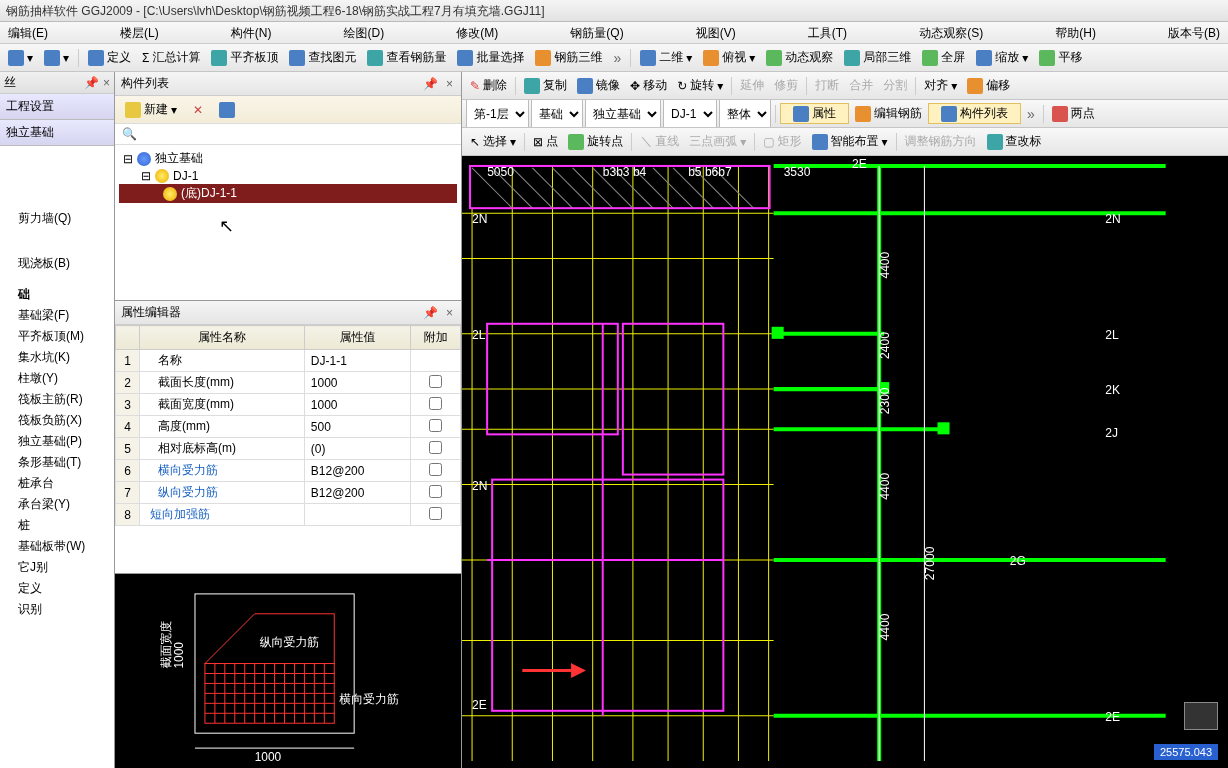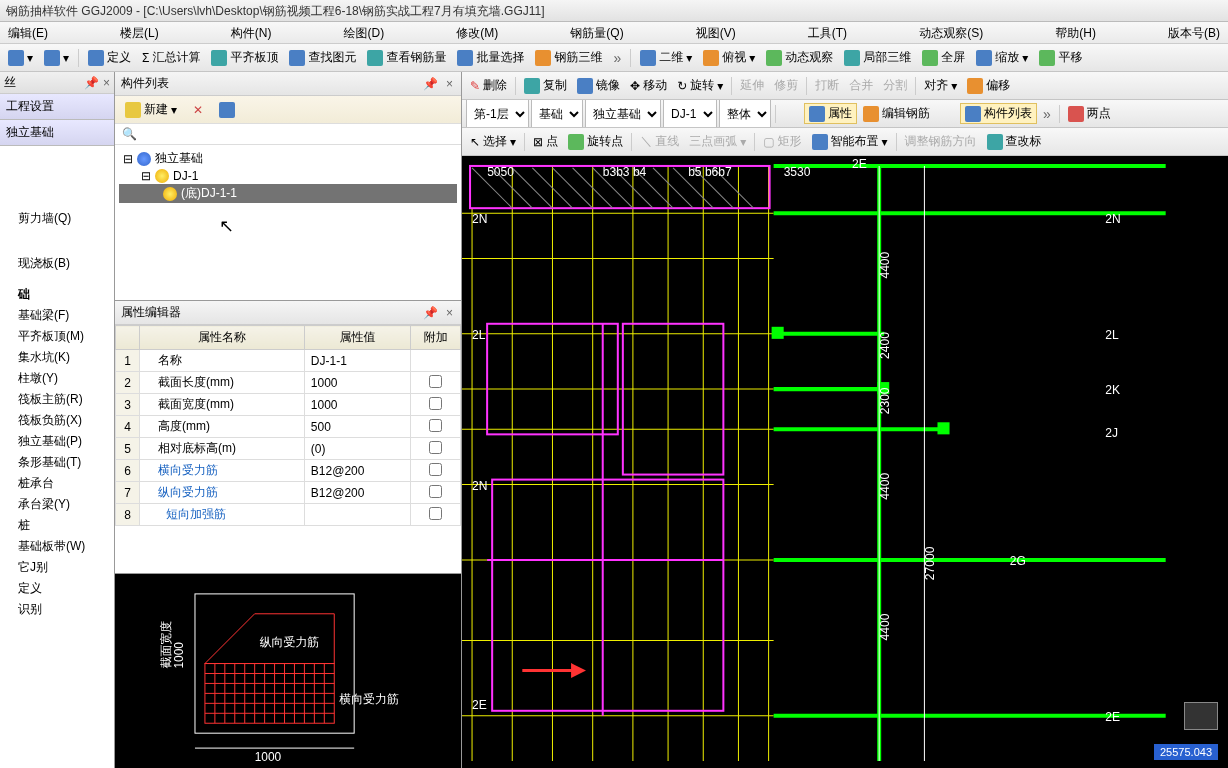--- a/index.html
+++ b/index.html
@@ -29,21 +29,21 @@
 
 .mid-col { width: 347px; display: flex; flex-direction: column; border-right: 1px solid #999; background: #fff; }
 .panel-head { background: linear-gradient(#f5f5f5,#e5e5e5); padding: 3px 6px; border-bottom: 1px solid #ccc; display:flex; justify-content:space-between; align-items:center; }
 .panel-head .ctr { color:#666; letter-spacing:2px; }
 .panel-tool { background: linear-gradient(#faf5e8,#f2ecd8); padding: 3px 6px; border-bottom: 1px solid #ddd; display:flex; gap:8px; align-items:center; }
 .search-row { display:flex; padding:3px; border-bottom:1px solid #ddd; }
 .search-row input { flex:1; border:1px solid #ccc; padding:3px 6px; color:#999; }
 .search-btn { width:24px; display:flex; align-items:center; justify-content:center; color:#5a9; }
 .tree-panel { flex: none; height: 155px; padding: 4px; overflow:hidden; }
 .tree-row { padding: 1px 4px; display:flex; align-items:center; gap:4px; }
-.tree-row.sel { background: #737373; color:#fff; }
+.tree-row.sel { background: #7f1d1d; color:#fff; }
 .tree-ic { width:14px; height:14px; border-radius:50%; }
 .tic-blue { background: radial-gradient(#69f,#36c); }
 .tic-yel { background: radial-gradient(#fe6,#ea0); }
 
 .prop-panel { flex:1; display:flex; flex-direction:column; border-top:1px solid #999; }
 .prop-table { flex:1; overflow:auto; }
 .prop-table table { width:100%; border-collapse:collapse; }
 .prop-table th { background: linear-gradient(#f5f3e8,#ece8d4); border:1px solid #ccc; padding:3px; font-weight:normal; }
 .prop-table td { border:1px solid #ddd; padding:2px 6px; }
 .prop-table td.rownum { background:#f5f3e8; text-align:center; width:24px; }
@@ -55,21 +55,21 @@
 .preview-panel svg { width:100%; height:100%; }
 
 .right-col { flex:1; display:flex; flex-direction:column; background:#000; position:relative; }
 .rt-tool { background: linear-gradient(#f8f8f8,#e6e6e6); height:28px; display:flex; align-items:center; border-bottom:1px solid #c5c5c5; padding:0 4px; gap:2px; white-space:nowrap; overflow:hidden; }
 .rt-select { border:1px solid #bbb; padding:15px 3px; background:#fff; }
 .canvas { flex:1; position:relative; overflow:hidden; }
 .canvas svg { width:100%; height:100%; display:block; }
 .coord { position:absolute; bottom:8px; right:10px; background:#2860d0; color:#fff; padding:2px 6px; font-size:11px; }
 .mini { position:absolute; bottom:38px; right:10px; width:34px; height:28px; background:#333; border:1px solid #888; }
 .chev { color:#666; font-size:14px; padding:0 4px; }
-.highlight { background:#fff2c0; border:1px solid #e0c060; padding:1px 4px;margin-left:24px; }
+.highlight { background:#fff2c0; border:1px solid #e0c060; padding:1px 12px; }
 </style>
 </head>
 <body>
 
 <div class="title-bar">
   <span>钢筋抽样软件 GGJ2009 - [C:\Users\lvh\Desktop\钢筋视频工程6-18\钢筋实战工程7月有填充墙.GGJ11]</span>
 </div>
 
 <div class="menu-bar">
   <span>编辑(E)</span>
@@ -248,21 +248,21 @@
                 <td class="chk"><input type="checkbox" style=""></td>
               </tr>
               <tr>
                 <td class="rownum">7</td>
                 <td class="link" style="padding-left:18px">纵向受力筋</td>
                 <td>B12@200</td>
                 <td class="chk"><input type="checkbox" style=""></td>
               </tr>
               <tr>
                 <td class="rownum">8</td>
-                <td class="link" style="padding-left:26px">短向加强筋</td>
+                <td class="link" style="padding-left:10px">短向加强筋</td>
                 <td></td>
                 <td class="chk"><input type="checkbox" style=""></td>
               </tr>
             </tbody>
         </table>
       </div>
     </div>
 
     <div class="preview-panel">
       <svg viewBox="0 0 347 195">

